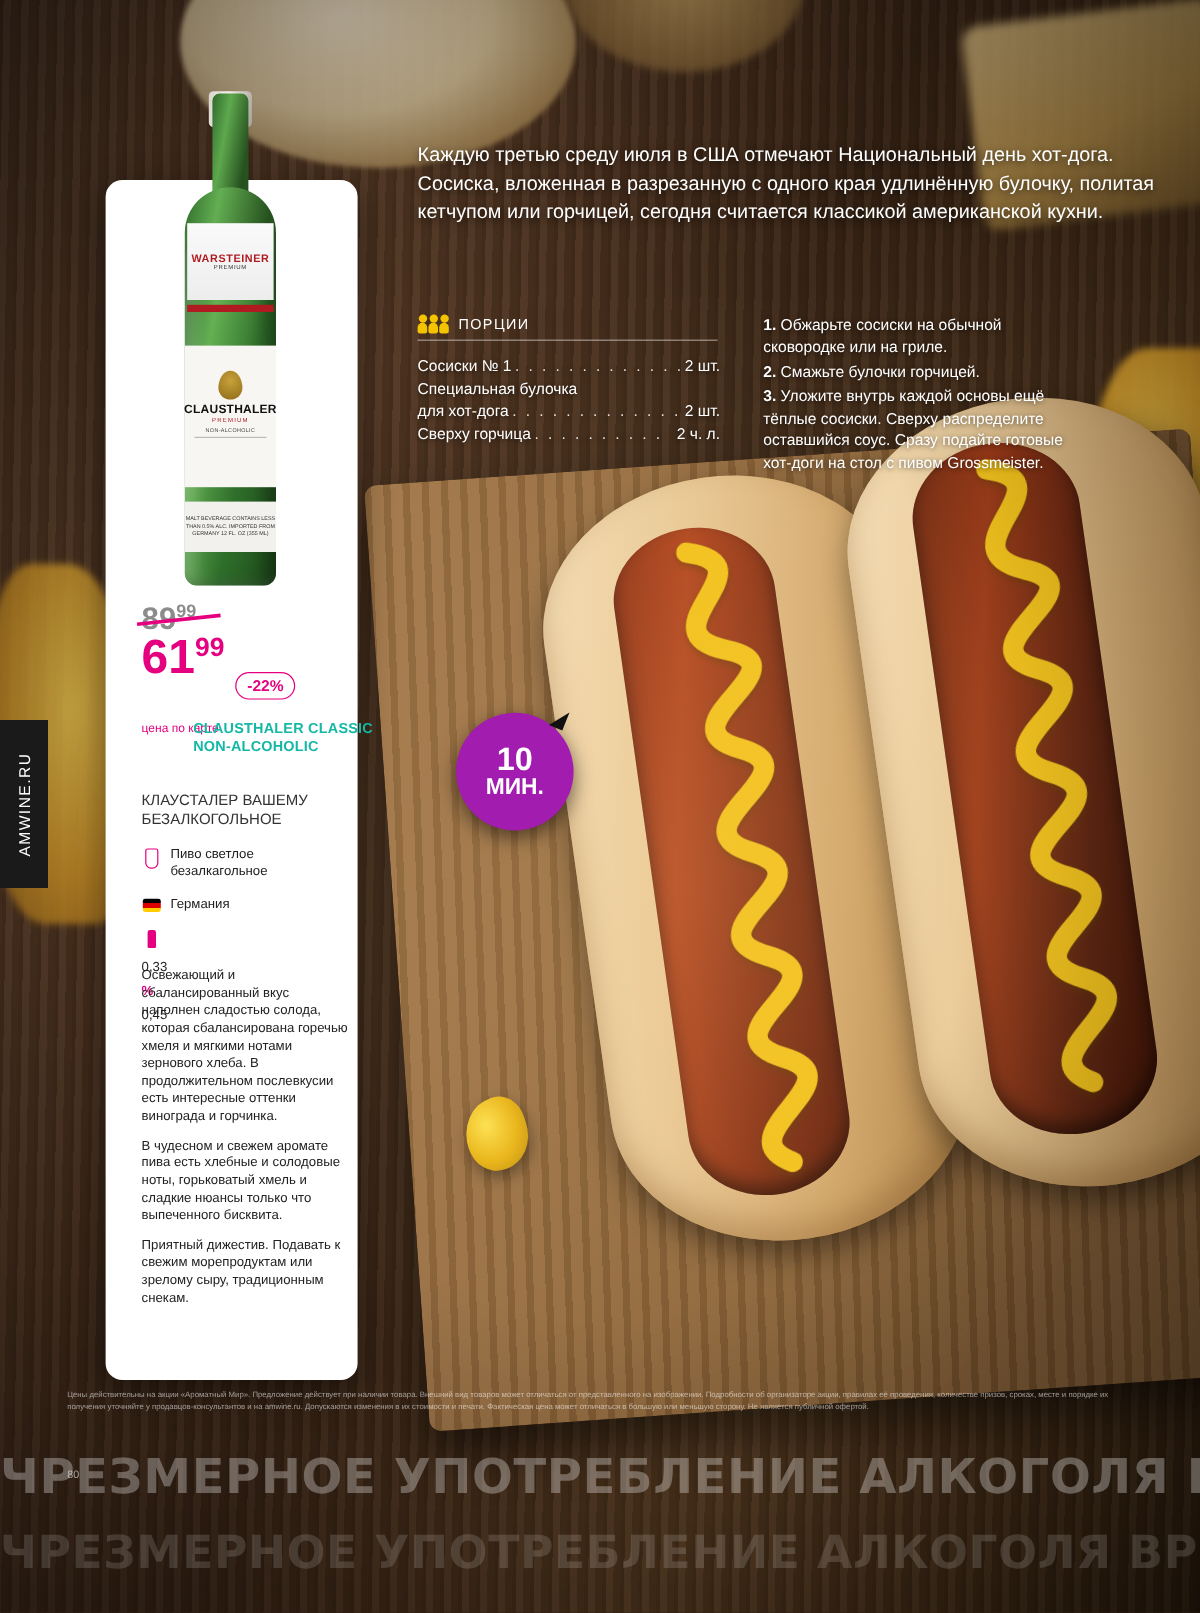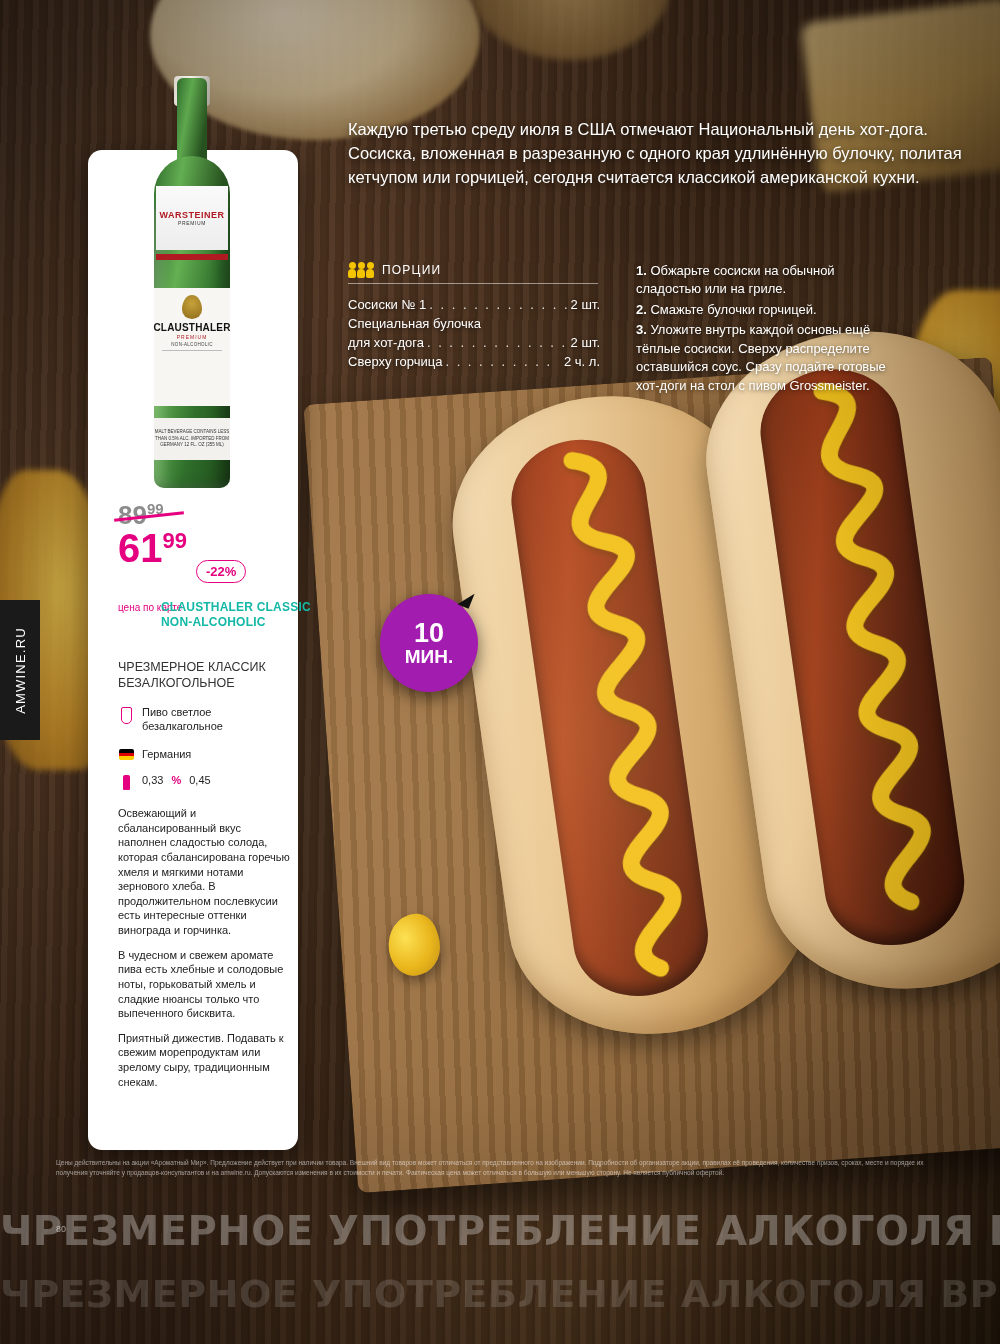--- a/index.html
+++ b/index.html
@@ -132,21 +132,21 @@
   .bottle .label-top{
     position:absolute;left:10px;top:108px;width:72px;height:64px;
     background:linear-gradient(#fafafa,#ededed);
     display:flex;flex-direction:column;align-items:center;justify-content:center;
   }
   .bottle .label-top b{font-size:9px;color:#b01b22;letter-spacing:.5px;}
   .bottle .label-top i{font-size:5px;color:#333;font-style:normal;letter-spacing:.6px;}
   .bottle .stripe{position:absolute;left:10px;top:176px;width:72px;height:6px;background:#b01b22;}
   .bottle .label-main{
     position:absolute;left:8px;top:210px;width:76px;height:118px;background:#f7f6f3;
-    display:flex;flex-direction:column;align-items:center;justify-content:flex-start;padding-top:7px;
+    display:flex;flex-direction:column;align-items:center;justify-content:flex-start;padding-top:21px;
     box-sizing:border-box;
   }
   .bottle .crest{
     width:20px;height:24px;border-radius:50% 50% 50% 50%/60% 60% 40% 40%;
     background:radial-gradient(circle at 50% 35%,#c8a13a,#8d6b18);
     margin-bottom:3px;
   }
   .bottle .label-main .brand{font-size:10px;font-weight:bold;color:#111;letter-spacing:.2px;}
   .bottle .label-main .sub{font-size:5px;color:#b01b22;letter-spacing:1px;margin-top:1px;}
   .bottle .label-main .na{font-size:4.5px;color:#444;margin-top:2px;letter-spacing:.3px;}
@@ -174,21 +174,21 @@
     border-radius:16px;padding:3px 9px;font-size:13px;font-weight:bold;
   }
 
   .name-en{position:absolute;left:118px;top:600px;width:170px;font-size:12px;font-weight:bold;color:#14b8a6;line-height:1.22;letter-spacing:.2px;margin-left:43px;}
   .name-ru{position:absolute;left:118px;top:660px;width:170px;font-size:12.5px;color:#333;line-height:1.25;}
 
   .attr{position:absolute;left:118px;display:flex;align-items:flex-start;gap:8px;font-size:11px;color:#222;}
   .attr .ico{width:16px;text-align:center;flex:0 0 16px;}
   .attr-1{top:706px;width:170px;line-height:1.25;}
   .attr-2{top:748px;}
-  .attr-3{top:774px;gap:8px;}
+  .attr-3{top:774px;gap:8px;flex-direction:column;}
   .glass-ico{
     display:inline-block;width:9px;height:15px;border:1.5px solid #e4007f;border-radius:2px 2px 5px 5px;
     position:relative;top:1px;
   }
   .flag-de{display:inline-block;width:15px;height:11px;border-radius:2px;overflow:hidden;position:relative;top:1px;
     background:linear-gradient(#000 0 33.3%,#d00 33.3% 66.6%,#fc0 66.6% 100%);}
   .bottle-ico{display:inline-block;width:7px;height:15px;background:#e4007f;position:relative;top:1px;
     border-radius:2px 2px 1px 1px;}
   .pct{color:#e4007f;font-weight:bold;}
 
@@ -330,21 +330,21 @@
   <div class="ing-row">
     <span class="ing-name">Сверху горчица</span>
     <span class="ing-dots">. . . . . . . . . .</span>
     <span class="ing-qty">2 ч. л.</span>
   </div>
 </div>
 
 <div class="steps">
   <p>
     <b>1.</b>
-    <span>Обжарьте сосиски на обычной сладостью или на гриле.</span>
+    <span>Обжарьте сосиски на обычной сковородке или на гриле.</span>
   </p>
   <p>
     <b>2.</b>
     <span>Смажьте булочки горчицей.</span>
   </p>
   <p>
     <b>3.</b>
     <span>Уложите внутрь каждой основы ещё тёплые сосиски. Сверху распределите оставшийся соус. Сразу подайте готовые хот-доги на стол с пивом Grossmeister.</span>
   </p>
 </div>
@@ -382,21 +382,21 @@
   <span>89</span><span class="cents">99</span>
   <span class="strike"></span>
 </div>
 <div class="price-new">
   <span>61</span><span class="cents">99</span>
 </div>
 <div class="price-note">цена по карте</div>
 <div class="discount">-22%</div>
 
 <div class="name-en">CLAUSTHALER CLASSIC NON-ALCOHOLIC</div>
-<div class="name-ru">ЧРЕЗМЕРНОЕ КЛАССИК БЕЗАЛКОГОЛЬНОЕ</div>
+<div class="name-ru">КЛАУСТАЛЕР ВАШЕМУ БЕЗАЛКОГОЛЬНОЕ</div>
 
 <div class="attr attr-1">
   <span class="ico"><span class="glass-ico"></span></span>
   <span>Пиво светлое безалкагольное</span>
 </div>
 <div class="attr attr-2">
   <span class="ico"><span class="flag-de"></span></span>
   <span>Германия</span>
 </div>
 <div class="attr attr-3">

